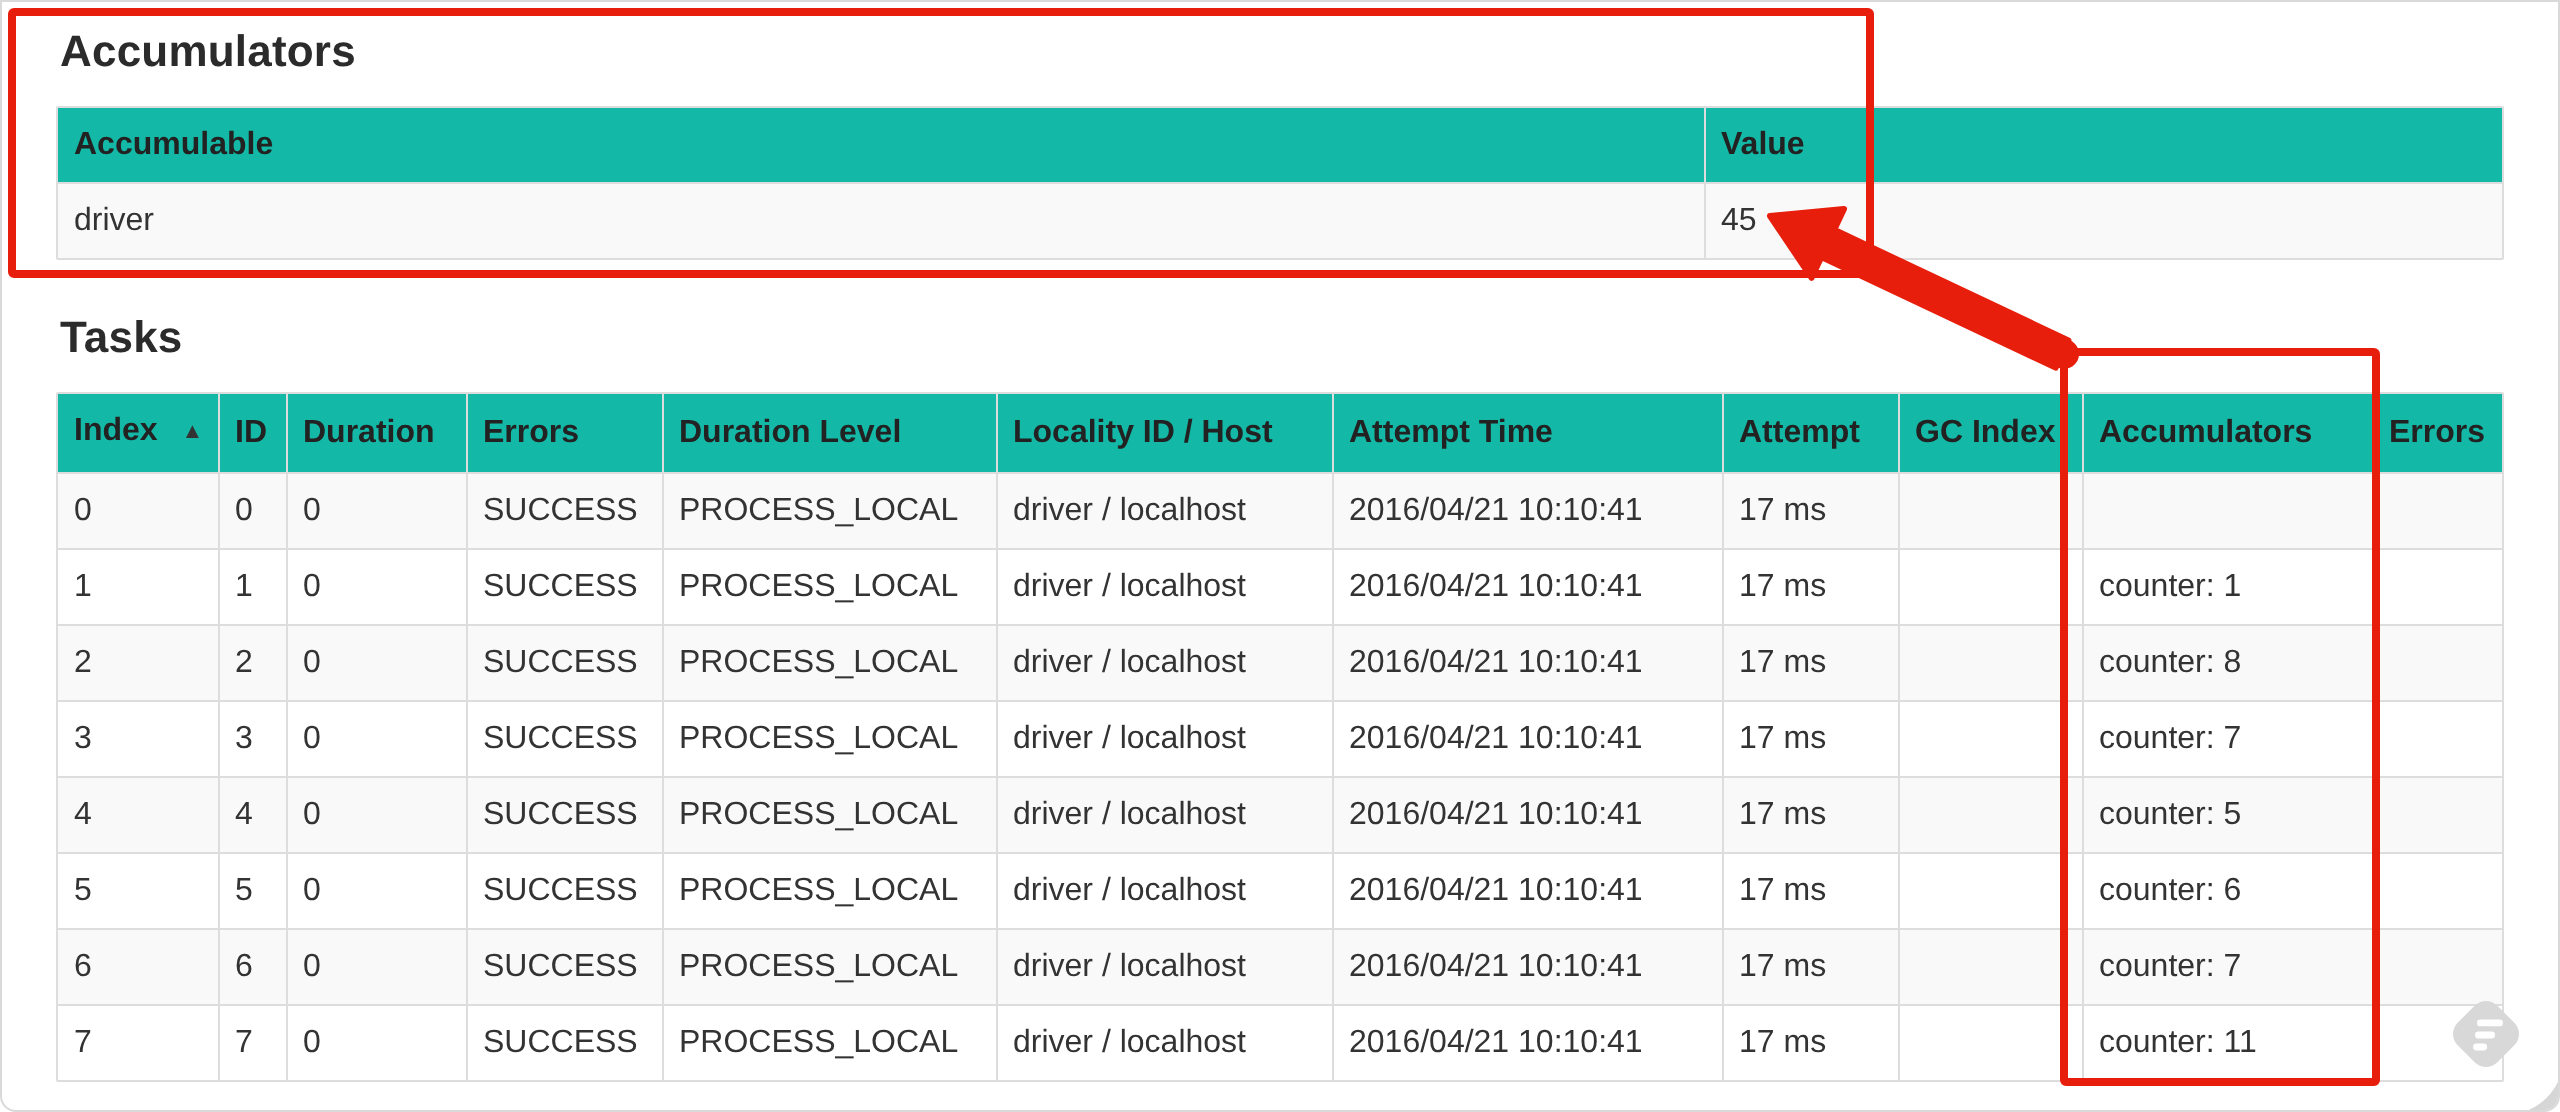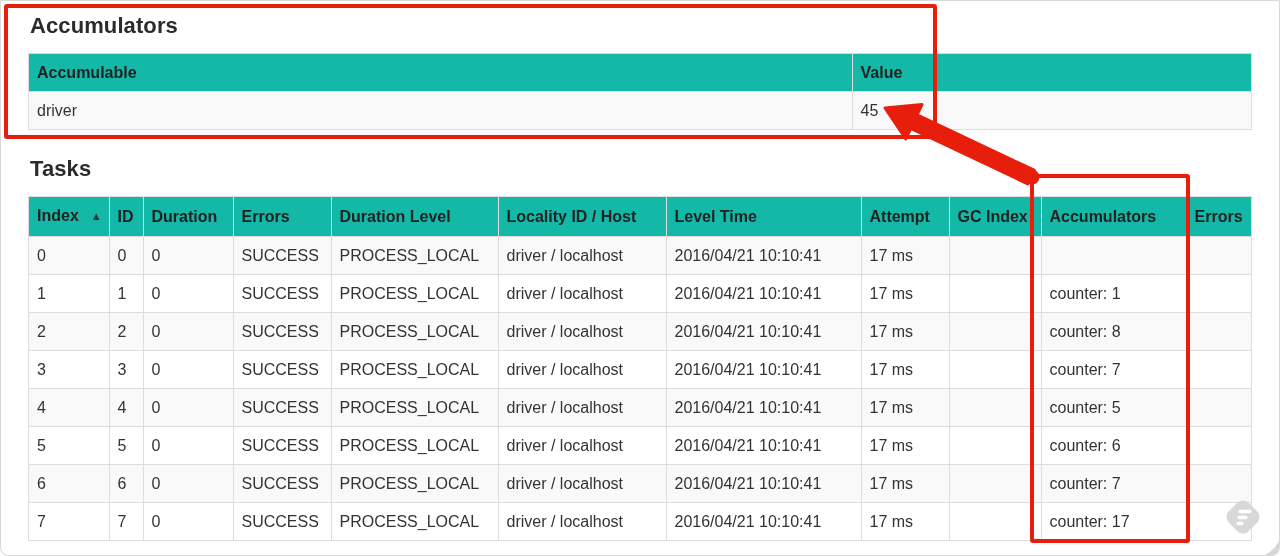--- a/index.html
+++ b/index.html
@@ -129,21 +129,21 @@
             <col style="width:68px">
         </colgroup>
         <thead>
           <tr>
             <th><span>Index</span><span class="sort-ico">▲</span></th>
             <th>ID</th>
             <th>Duration</th>
             <th>Errors</th>
             <th>Duration Level</th>
             <th>Locality ID / Host</th>
-            <th>Level Time</th>
+            <th>Attempt Time</th>
             <th>Attempt</th>
             <th>GC Index</th>
             <th>Accumulators</th>
             <th>Errors</th>
           </tr>
         </thead>
         <tbody>
 
             <tr>
               <td>0</td>
@@ -246,21 +246,21 @@
             <tr>
               <td>7</td>
               <td>7</td>
               <td>0</td>
               <td>SUCCESS</td>
               <td>PROCESS_LOCAL</td>
               <td>driver / localhost</td>
               <td>2016/04/21 10:10:41</td>
               <td>17 ms</td>
               <td></td>
-              <td>counter: 17</td>
+              <td>counter: 11</td>
               <td></td>
             </tr>
           </tbody>
       </table>
     </div>
   </section>
 
 </div>
 
 <div class="ann-rect" id="rect-top"></div>

